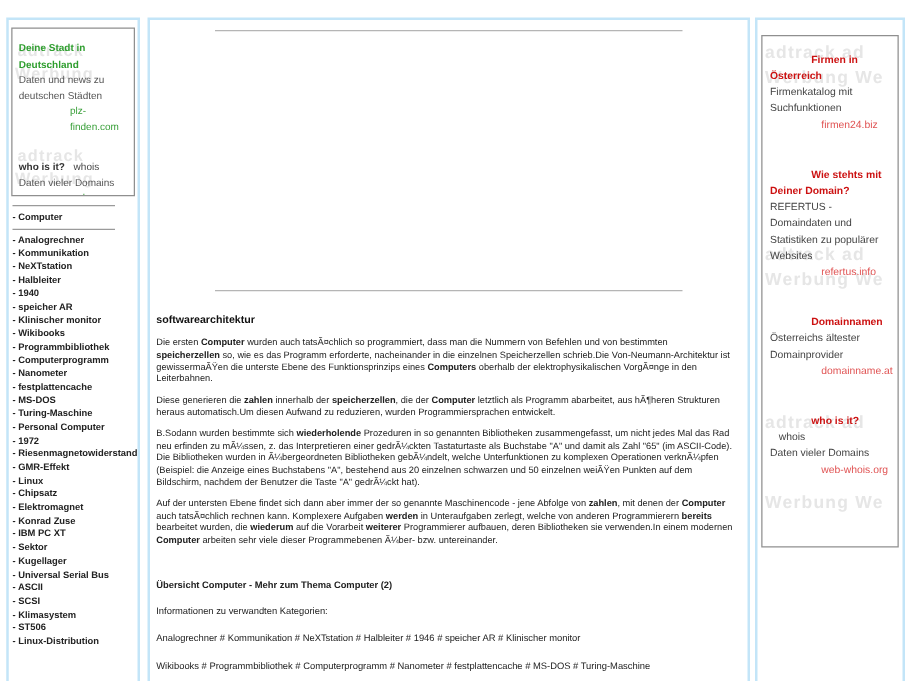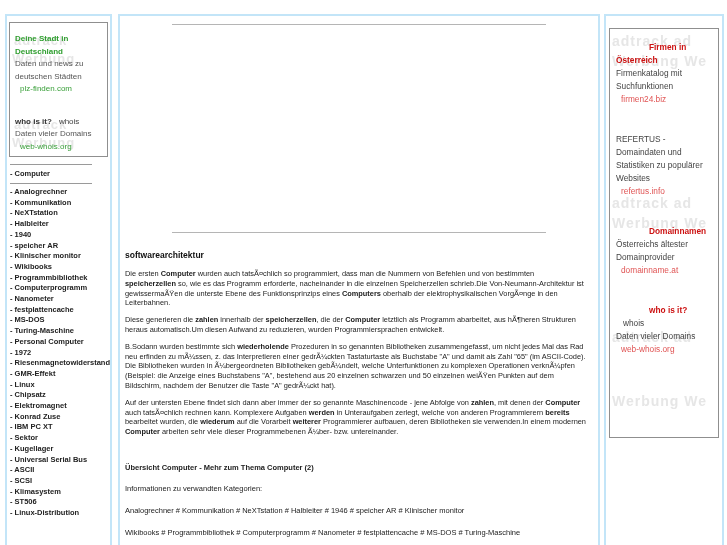--- a/index.html
+++ b/index.html
@@ -18,21 +18,21 @@
   #right-ad-box{margin:12px 3px 0 3px;height:410px;padding:12px 6px 0 6px;box-sizing:border-box;font-size:8.3px;line-height:13px;color:#444;}
   .ad{position:relative;z-index:1;margin-bottom:20px;}
   #right-ad-box .ad{margin-bottom:27px;}
   .ad-title{font-weight:bold;}
   .ad-title.red{color:#cc1111;padding-left:33px;}
   .ad-title.green{color:#2f9e2f;}
   .ad-title.plain{color:#333;}
   .ad-suffix{color:#444;font-weight:normal;margin-left:7px;}
   .ad-desc{color:#555;}
   #right-ad-box .ad-desc{color:#444;}
-  .ad-link{padding-left:5px;cursor:pointer;}
+  .ad-link{padding-left:5px;cursor:pointer;margin-left:36px;}
   .ad-link.red{color:#e05454;}
   .ad-link.green{color:#3aa03a;}
   .ad-link.plain{color:#3aa03a;}
 
   
   .wm{position:absolute;z-index:0;font-weight:bold;color:#e6e6e6;white-space:nowrap;letter-spacing:1px;}
   #left-ad-box .wm{font-size:13px;}
   #right-ad-box .wm{font-size:14px;}
 
   
@@ -128,18 +128,18 @@
 <div class="cell" id="right-cell">
   <div class="ad-box" id="right-ad-box">
     <span class="wm" style="left:2px;top:6px;">adtrack   ad</span>
     <span class="wm" style="left:2px;top:26px;">Werbung  We</span>
     <span class="wm" style="left:2px;top:168px;">adtrack   ad</span>
     <span class="wm" style="left:2px;top:188px;">Werbung  We</span>
     <span class="wm" style="left:2px;top:302px;">adtrack   ad</span>
     <span class="wm" style="left:2px;top:366px;">Werbung  We</span>
     <div id="right-ads">
         <div class="ad"><span class="ad-title red">Firmen in Österreich</span><div class="ad-desc">Firmenkatalog mit Suchfunktionen</div><div class="ad-link red">firmen24.biz</div></div>
-        <div class="ad"><div class="ad-desc">REFERTUS - Domaindaten und Statistiken zu populärer Websites</div><div class="ad-link red">refertus.info</div></div>
+        <div class="ad"><span class="ad-title red">Wie stehts mit Deiner Domain?</span><div class="ad-desc">REFERTUS - Domaindaten und Statistiken zu populärer Websites</div><div class="ad-link red">refertus.info</div></div>
         <div class="ad"><span class="ad-title red">Domainnamen</span><div class="ad-desc">Österreichs ältester Domainprovider</div><div class="ad-link red">domainname.at</div></div>
         <div class="ad"><span class="ad-title red">who is it?</span><span class="ad-suffix">whois</span><div class="ad-desc">Daten vieler Domains</div><div class="ad-link red">web-whois.org</div></div>
       </div>
   </div>
 </div>
 
 </body></html>

